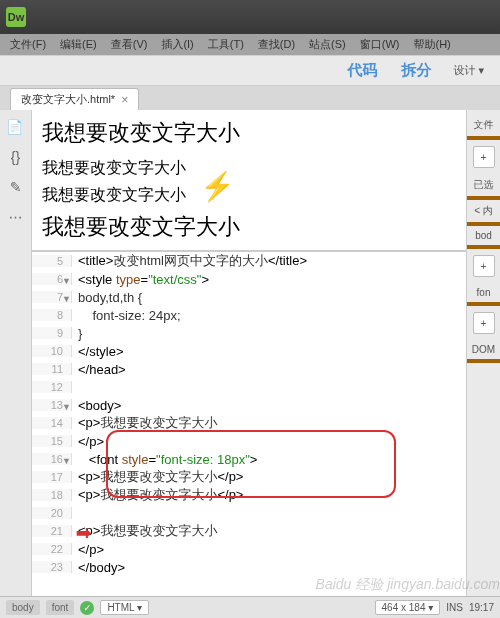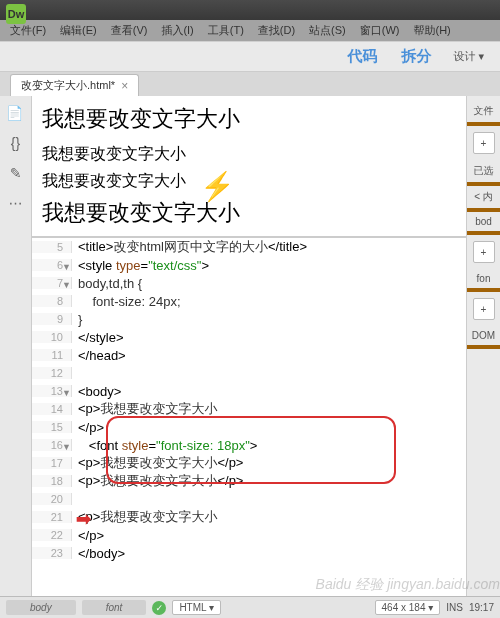--- a/index.html
+++ b/index.html
@@ -1,17 +1,17 @@
 <!DOCTYPE html>
 <html><head>
 <meta charset="utf-8">
 <style>
 *{box-sizing:border-box;margin:0;padding:0;font-family:"Microsoft YaHei",Arial,sans-serif}
 body{background:#f0f0f0;width:500px;height:618px;overflow:hidden;position:relative;font-size:12px}
-.titlebar{height:20px;background:linear-gradient(#4a4a4a,#383838);display:flex;align-items:flex-start;padding:4px 6px}
+.titlebar{height:34px;background:linear-gradient(#4a4a4a,#383838);display:flex;align-items:center;padding:4px 6px}
 .logo{width:20px;height:20px;background:#7cc242;border-radius:3px;display:flex;align-items:center;justify-content:center;color:#333;font-weight:bold;font-size:11px}
 .menubar{height:22px;background:#a3a3a3;border-bottom:1px solid #d0d0d0;display:flex;align-items:center;padding:0 4px;gap:2px}
 .menu-item{padding:2px 6px;font-size:11px;color:#333;cursor:pointer}
 .docbar{height:30px;background:#eaeaea;border-bottom:1px solid #ccc;display:flex;align-items:center;justify-content:flex-end;padding:0 8px;gap:4px}
 .doc-btn{padding:4px 10px;font-size:15px;color:#666;cursor:pointer;border-radius:2px}
 .doc-btn.active{color:#4a90d9;font-weight:bold}
 .doc-btn.split{color:#4a90d9;font-weight:bold}
 .doc-dd{padding:4px 8px;font-size:11px;color:#555;cursor:pointer}
 .tabbar{height:24px;background:#d8d8d8;display:flex;align-items:flex-end;padding-left:10px}
 .tab{background:#fff;border:1px solid #bbb;border-bottom:none;padding:3px 10px;font-size:11px;color:#333;display:flex;align-items:center;gap:6px;border-radius:3px 3px 0 0}
@@ -34,21 +34,21 @@
 .attr{color:#8b4513}
 .val{color:#1a8f1a}
 .text{color:#333}
 .circle{position:absolute;border:2px solid #d93030;border-radius:12px;pointer-events:none}
 .c1{left:74px;top:178px;width:290px;height:68px}
 .arrow{position:absolute;left:44px;top:270px;color:#d93030;font-size:18px;font-weight:bold;pointer-events:none}
 .right-panels{width:34px;background:#eaeaea;border-left:1px solid #ccc;display:flex;flex-direction:column;padding-top:4px;font-size:10px;color:#555}
 .rp-label{padding:4px 2px;writing-mode:horizontal-tb;text-align:center;border-bottom:4px solid #a16207}
 .rp-btn{width:22px;height:22px;margin:6px auto;border:1px solid #bbb;background:#fff;border-radius:2px;display:flex;align-items:center;justify-content:center;cursor:pointer}
 .statusbar{position:absolute;bottom:0;left:0;right:0;height:22px;background:#e4e4e4;border-top:1px solid #bbb;display:flex;align-items:center;padding:0 6px;gap:6px;font-size:10px;color:#555}
-.sb-crumb{background:#d0d0d0;padding:2px 24px;border-radius:2px;font-style:italic;color:#666}
+.sb-crumb{background:#d0d0d0;padding:2px 6px;border-radius:2px;color:#666}
 .sb-ok{width:14px;height:14px;border-radius:50%;background:#5cb85c;color:#fff;display:flex;align-items:center;justify-content:center;font-size:9px}
 .sb-sel{border:1px solid #bbb;background:#fff;padding:1px 6px;border-radius:2px}
 .sb-dim{border:1px solid #bbb;background:#fff;padding:1px 6px;border-radius:2px}
 .watermark{position:absolute;right:0;bottom:24px;color:rgba(120,120,120,.35);font-size:14px;font-style:italic;pointer-events:none}
 </style>
 </head>
 <body>
 
 <div class="titlebar">
   <div class="logo">Dw</div>

